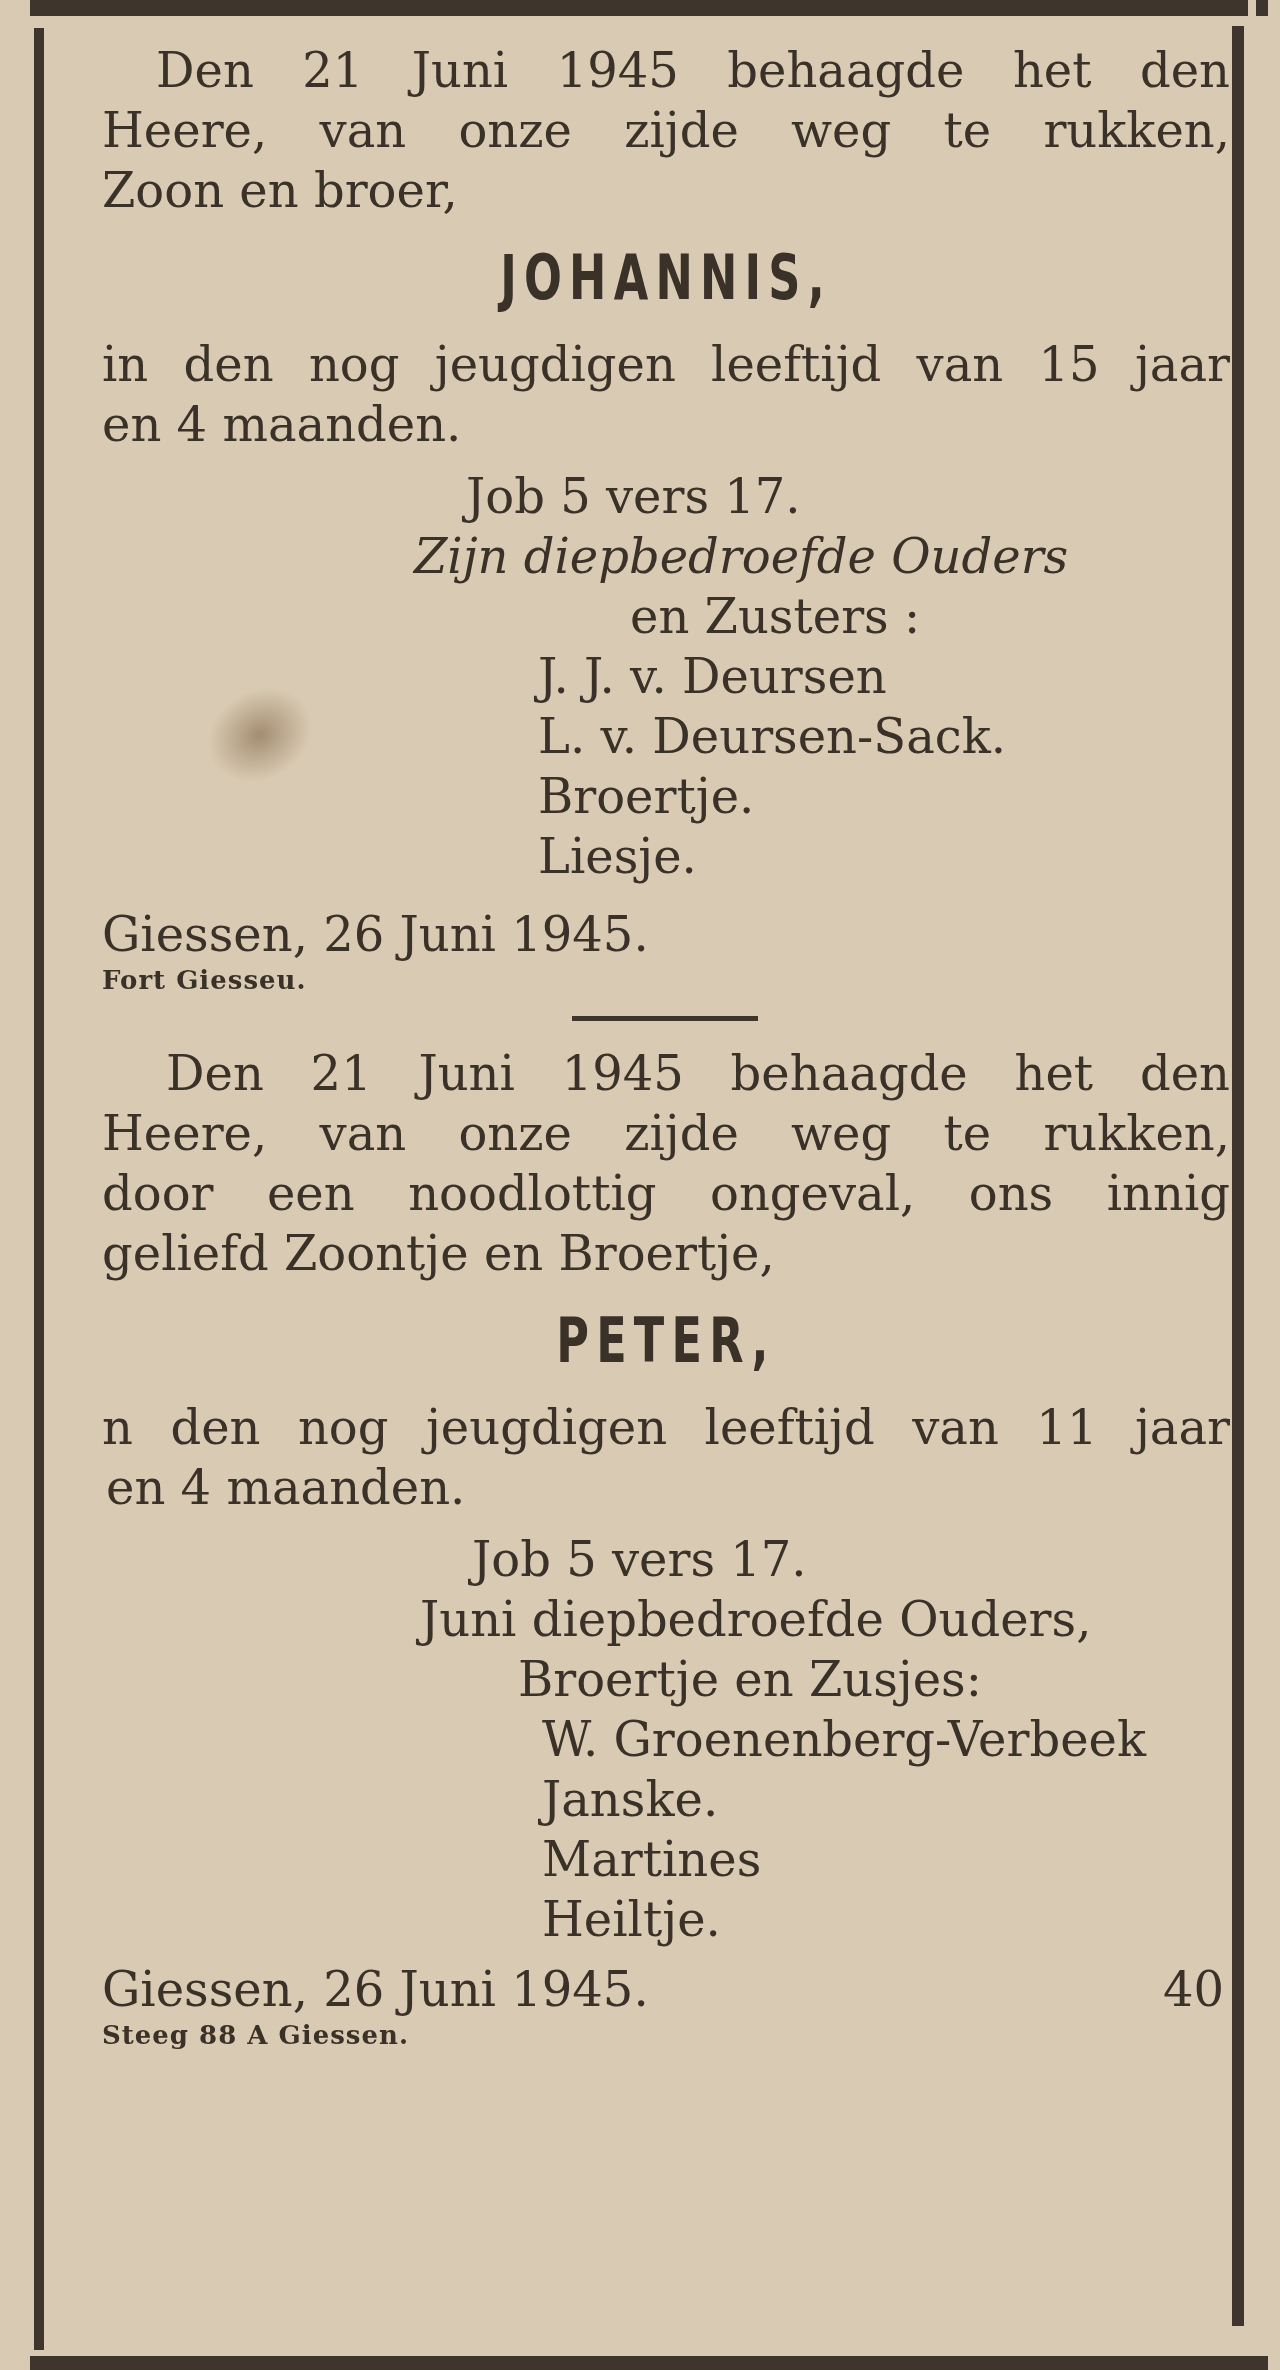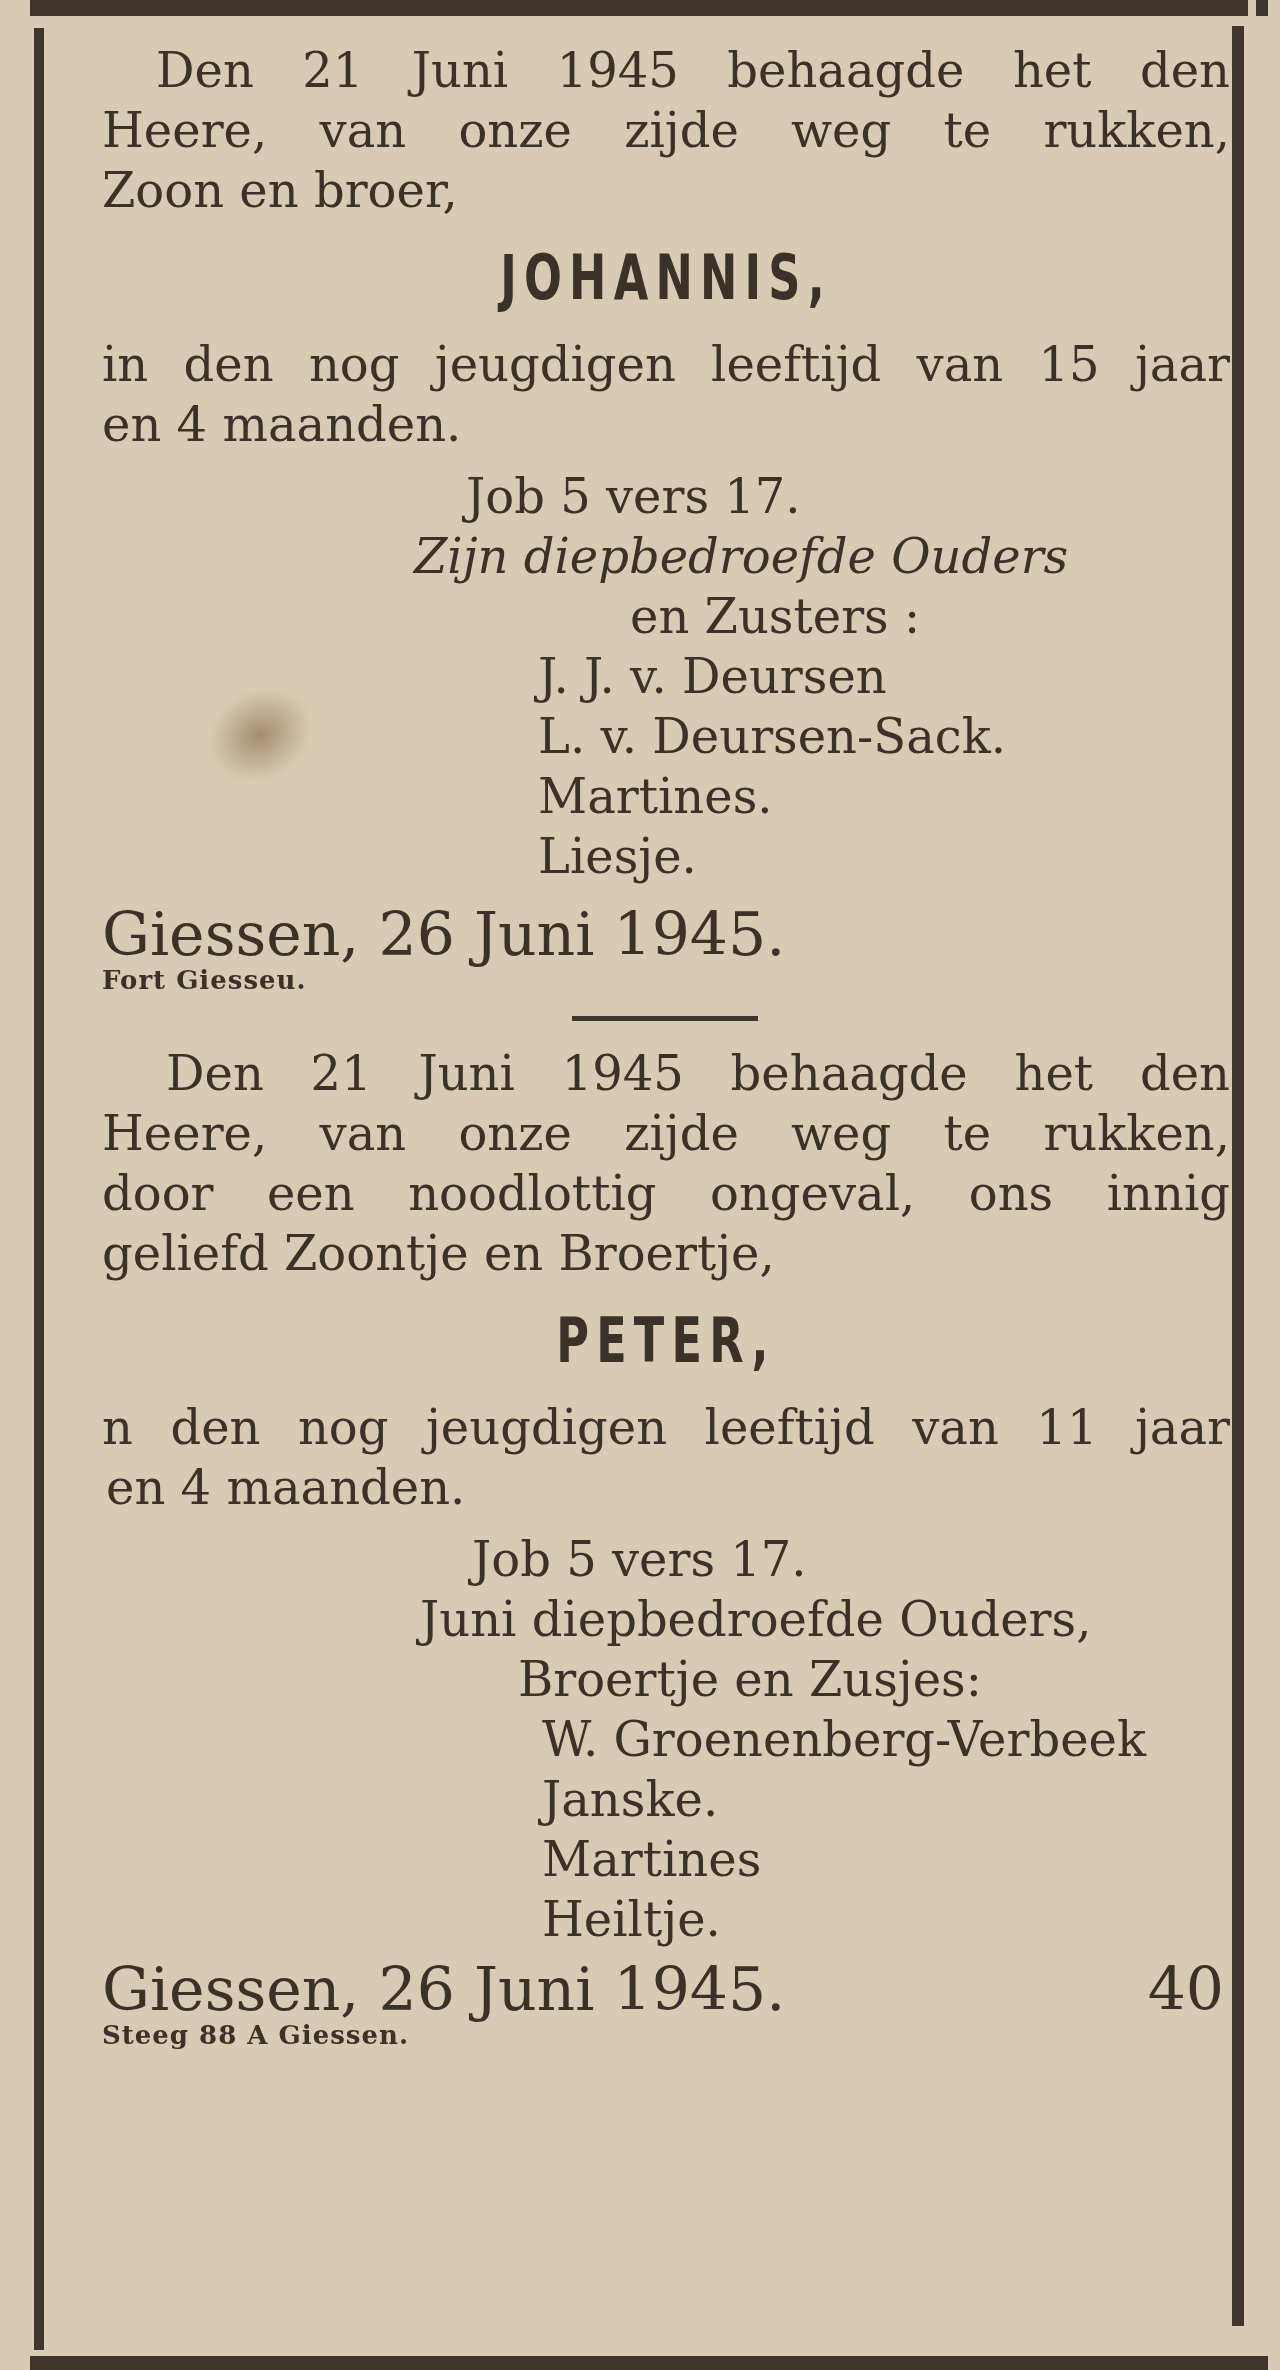--- a/index.html
+++ b/index.html
@@ -21,21 +21,21 @@
     .indent { padding-left: 62px; }
     .name-heading {
       font-family: "DejaVu Sans", "Liberation Sans", sans-serif;
       font-weight: bold; font-size: 62px; letter-spacing: 10px;
       text-align: center; line-height: 80px; margin: 18px 0 16px 0;
       transform: scaleX(0.72);
     }
     .verse { font-size: 48px; line-height: 60px; padding-left: 360px; margin-top: 12px; }
     .signed-1 { padding-left: 310px; font-style: italic; }
     .member { padding-left: 434px; }
-    .place { font-size: 60px; line-height: 60px; margin-top: 14px; display: flex; justify-content: space-between; }
+    .place { font-size: 48px; line-height: 60px; margin-top: 14px; display: flex; justify-content: space-between; }
     .small { font-size: 26px; font-weight: bold; line-height: 32px; letter-spacing: 1px; }
     .divider { width: 186px; height: 5px; background: #3e352c; margin: 20px 0 22px 470px; }
     .stain { position: absolute; left: 205px; top: 690px; width: 110px; height: 90px;
       background: radial-gradient(ellipse at center, rgba(120,90,60,0.55), rgba(120,90,60,0) 70%);
       transform: rotate(-30deg); }
   </style>
 </head>
 <body>
 
 <div class="bar-top"></div>
@@ -57,21 +57,21 @@
     <div class="line just">in den nog jeugdigen leeftijd van 15 jaar</div>
     <div class="line">en 4 maanden.</div>
 
     <div class="verse" style="padding-left:364px">Job 5 vers 17.</div>
 
     <div class="line signed-1" style="padding-left:312px">Zijn diepbedroefde Ouders</div>
     <div class="line" style="padding-left:528px">en Zusters :</div>
 
     <div class="line member" style="padding-left:436px">J. J. v. Deursen</div>
     <div class="line member" style="padding-left:436px">L. v. Deursen-Sack.</div>
-    <div class="line member" style="padding-left:436px">Martines.</div>
+    <div class="line member" style="padding-left:436px">Broertje.</div>
     <div class="line member" style="padding-left:436px">Liesje.</div>
 
     <div class="place" style="margin-top:18px">
       <span>Giessen, 26 Juni 1945.</span>
     </div>
     <div class="small">Fort Giesseu.</div>
   </section>
 
   <div class="divider"></div>
 

